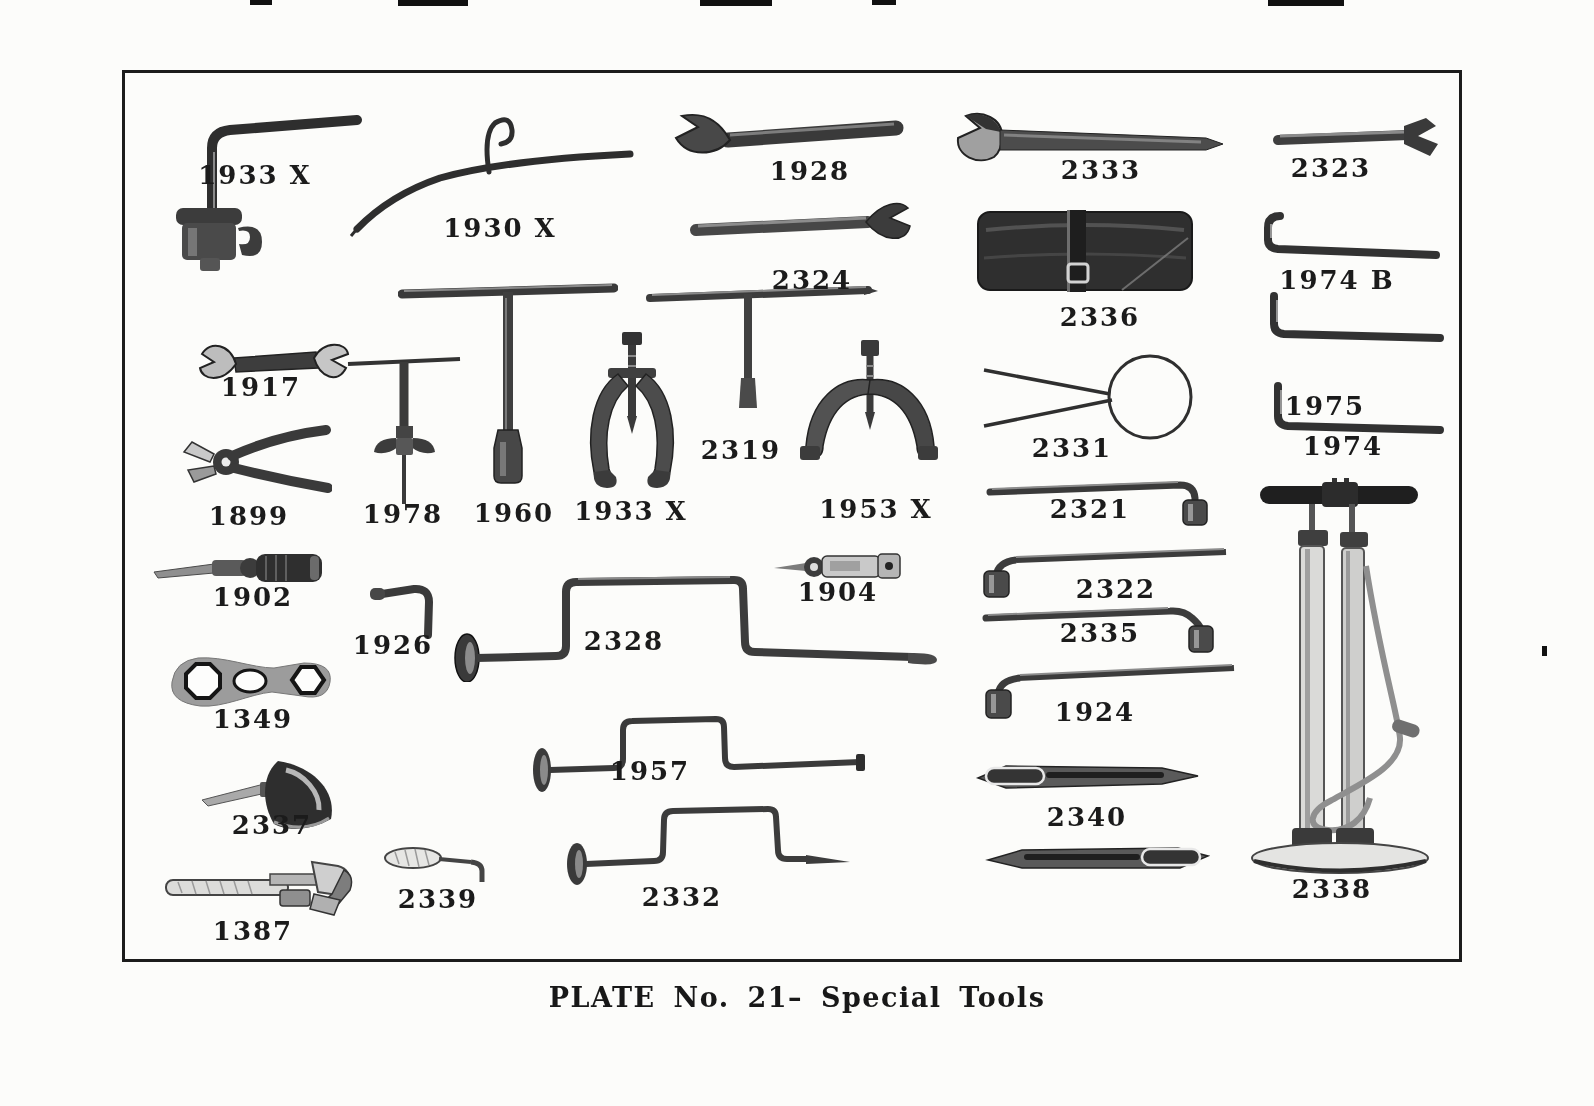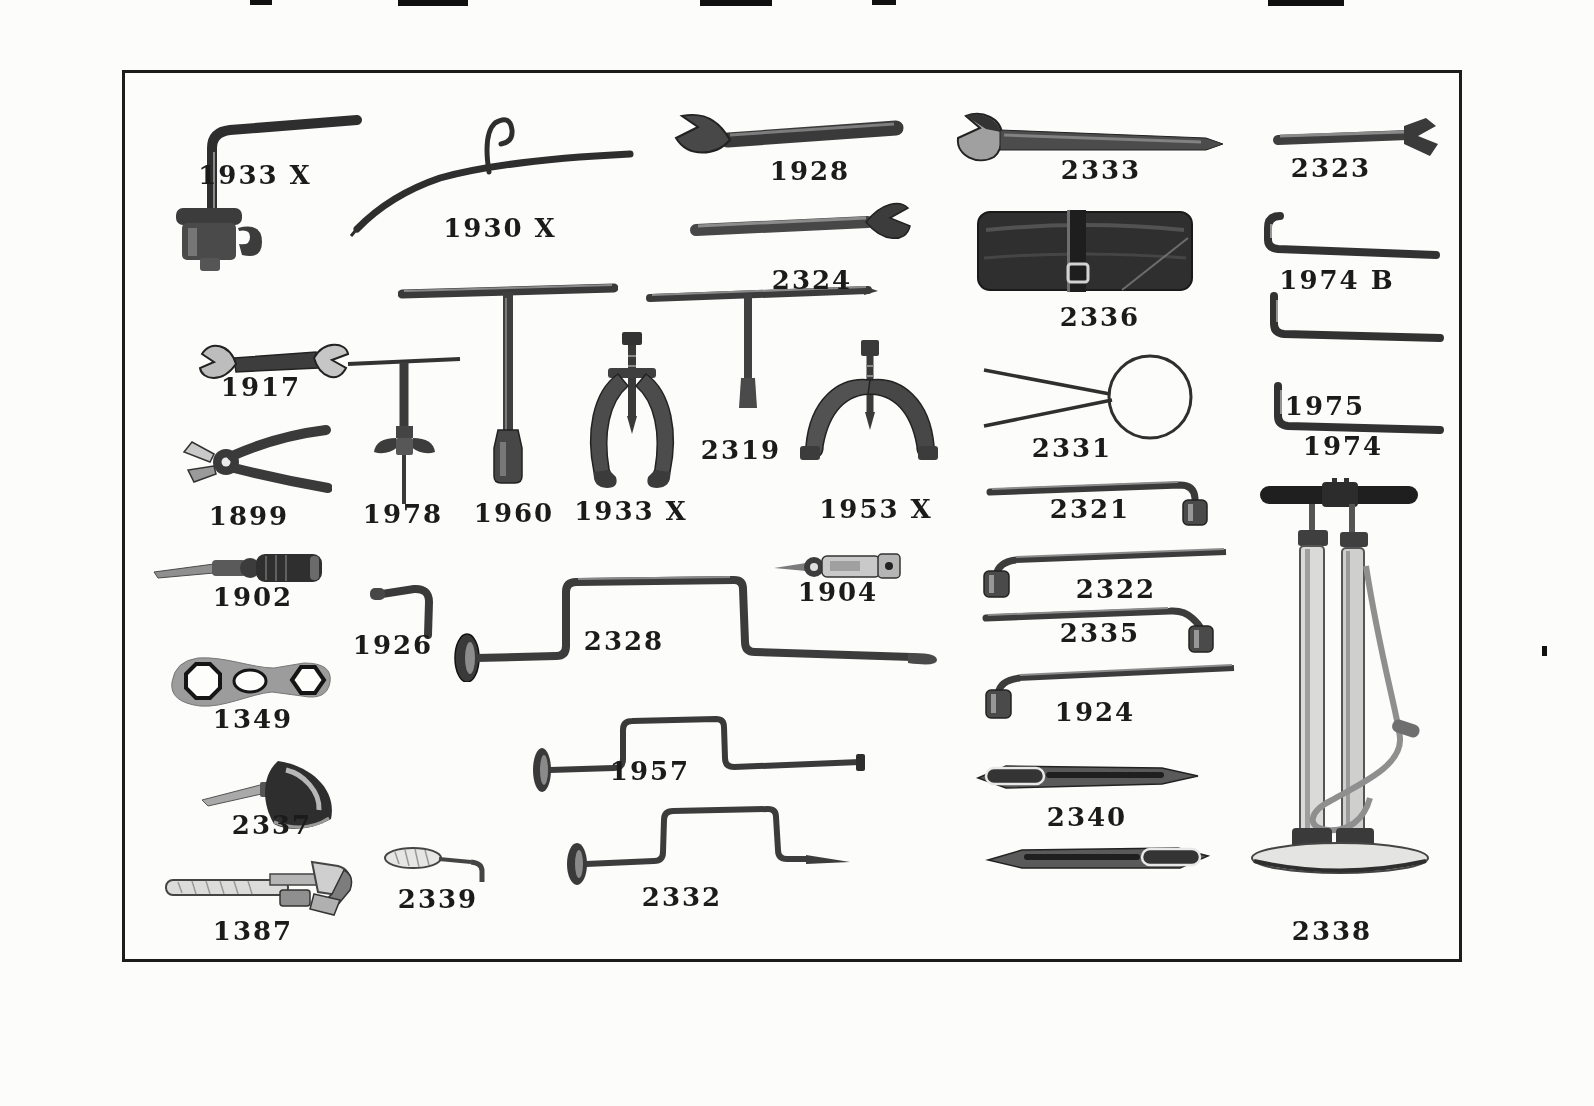--- a/index.html
+++ b/index.html
@@ -403,16 +403,17 @@
   <div class="lbl" style="left:393px;top:632px;">1926</div>
   <div class="lbl" style="left:624px;top:628px;">2328</div>
   <div class="lbl" style="left:838px;top:579px;">1904</div>
   <div class="lbl" style="left:253px;top:706px;">1349</div>
   <div class="lbl" style="left:650px;top:758px;">1957</div>
   <div class="lbl" style="left:272px;top:812px;">2337</div>
   <div class="lbl" style="left:438px;top:886px;">2339</div>
   <div class="lbl" style="left:682px;top:884px;">2332</div>
   <div class="lbl" style="left:253px;top:918px;">1387</div>
   <div class="lbl" style="left:1087px;top:804px;">2340</div>
-  <div class="lbl" style="left:1332px;top:876px;margin-top:42px;">2338</div>
-
+  <div class="lbl" style="left:1332px;top:876px;">2338</div>
+
+  <div id="plate-caption">PLATE No. 21– Special Tools</div>
 
 </div>
 
 </body></html>

